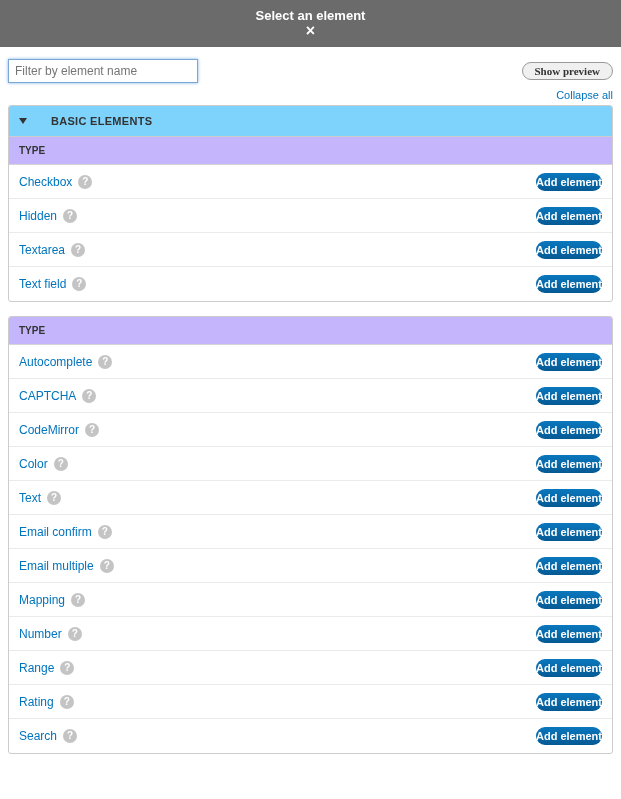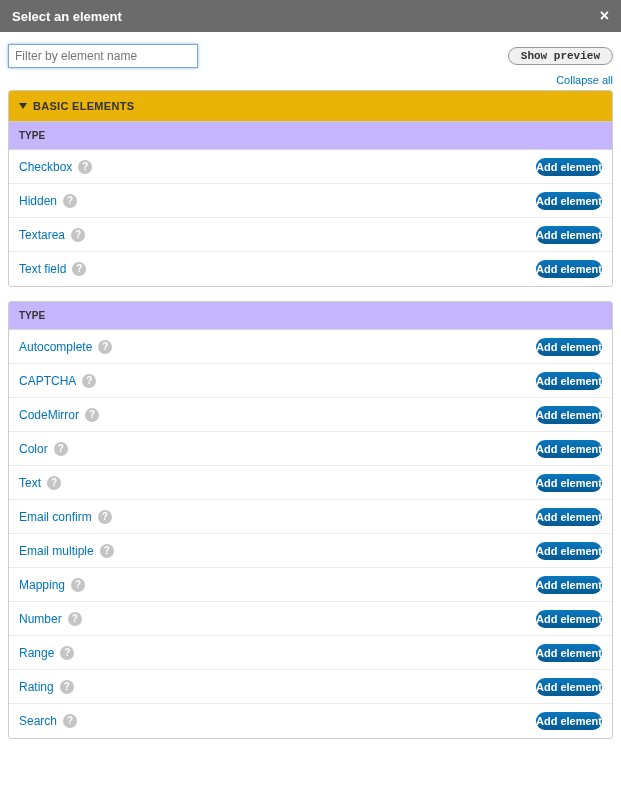--- a/index.html
+++ b/index.html
@@ -13,20 +13,21 @@
   }
   .titlebar {
     background: #6b6b6b;
     color: #fff;
     font-weight: bold;
     font-size: 13px;
     padding: 8px 12px;
     display: flex;
     justify-content: space-between;
     align-items: center;
+    flex-direction: column;
   }
   .titlebar .close {
     font-size: 16px;
     cursor: pointer;
     line-height: 1;
   }
   .content {
     padding: 12px 8px 0 8px;
   }
   .topbar {
@@ -46,49 +47,50 @@
   }
   .show-preview {
     background: #f0f0f0;
     border: 1px solid #999;
     border-radius: 10px;
     padding: 2px 12px;
     font-size: 11px;
     font-weight: bold;
     color: #333;
     cursor: pointer;
-    font-family: Liberation Mono, monospace;
+    font-family: Liberation Serif, serif;
   }
   .collapse-row {
     text-align: right;
     font-size: 11px;
     margin-bottom: 4px;
   }
   .collapse-row a {
     color: #0074bd;
     text-decoration: none;
     cursor: pointer;
   }
   .group {
     border: 1px solid #ccc;
     border-radius: 3px;
     margin-bottom: 14px;
     overflow: hidden;
   }
   .group-header {
-    background: #eab308;
+    background: #7dd3fc;
     border-bottom: 1px solid #ccc;
     padding: 9px 10px;
     font-weight: bold;
     font-size: 11px;
     letter-spacing: 0.3px;
     color: #333;
     cursor: pointer;
     display: flex;
     align-items: center;
+    gap: 18px;
   }
   .group-header .tri {
     display: inline-block;
     width: 0; height: 0;
     border-left: 4px solid transparent;
     border-right: 4px solid transparent;
     border-top: 6px solid #333;
     margin-right: 6px;
   }
   .type-header {

